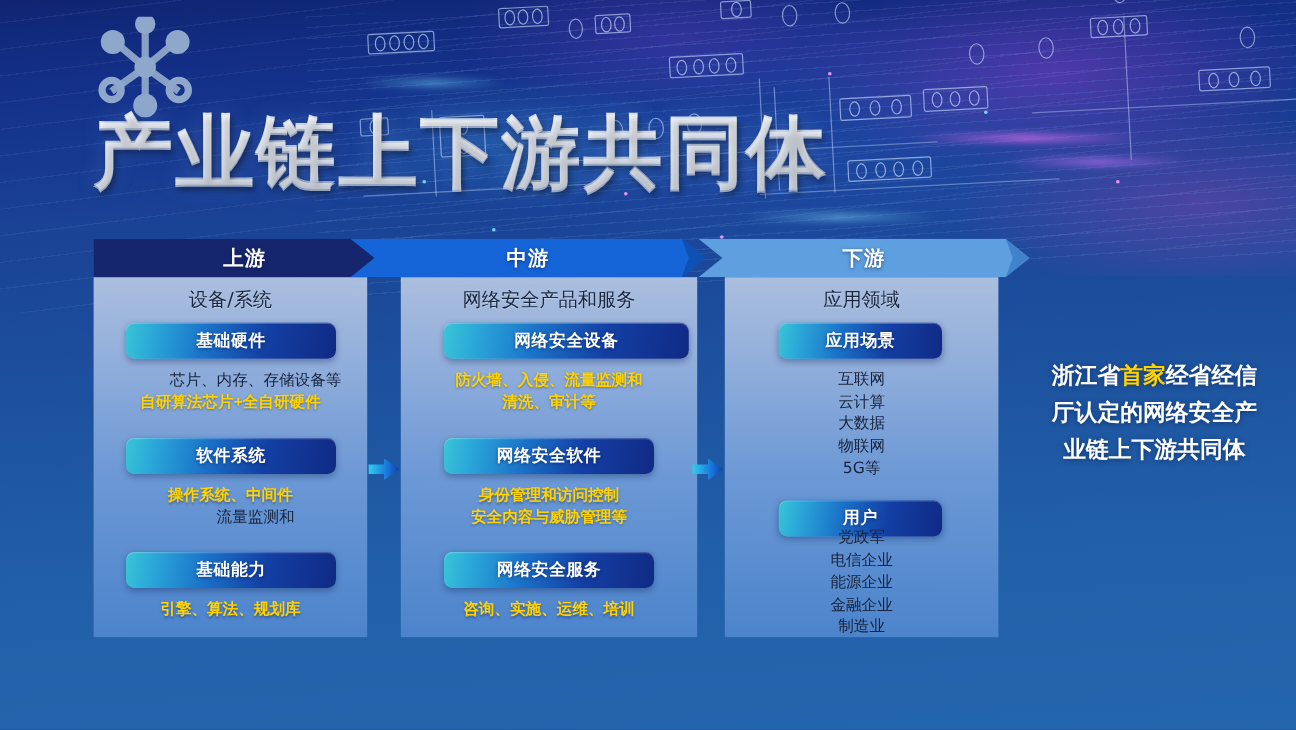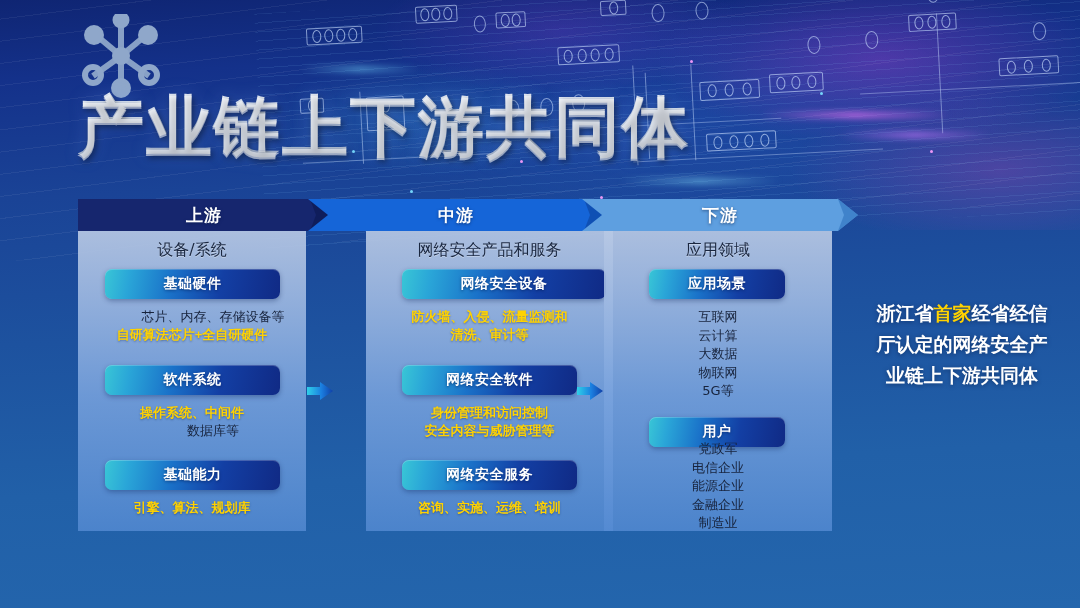--- a/index.html
+++ b/index.html
@@ -285,32 +285,32 @@
     <div class="desc" style="top:77px;">
       <span class="l dark">芯片、内存、存储设备等</span>
       <span class="l gold">自研算法芯片+全自研硬件</span>
     </div>
 
     <div class="pill" style="left:27px;top:134px;width:175px;">
       <span>软件系统</span>
     </div>
     <div class="desc" style="top:173px;">
       <span class="l gold">操作系统、中间件</span>
-      <span class="l dark">数据库等</span>
+      <span class="l dark">流量监测和</span>
     </div>
 
     <div class="pill" style="left:27px;top:229px;width:175px;">
       <span>基础能力</span>
     </div>
     <div class="desc" style="top:268px;">
       <span class="l gold">引擎、算法、规划库</span>
     </div>
   </div>
 
-  <div class="col" style="left:334px;width:247px;margin-left:32px;">
+  <div class="col" style="left:334px;width:247px;">
     <div class="colbg"></div>
     <div class="sub">网络安全产品和服务</div>
 
     <div class="pill" style="left:36px;top:38px;width:204px;">
       <span>网络安全设备</span>
     </div>
     <div class="desc" style="top:77px;">
       <span class="l gold">防火墙、入侵、流量监测和</span>
       <span class="l gold">清洗、审计等</span>
     </div>
@@ -359,21 +359,21 @@
   </div>
 
   <div class="chev" style="left:78px;width:252px;">
     <svg class="shape" viewBox="0 0 252 32" preserveAspectRatio="none">
       <path d="M0,0 L232,0 L252,16 L232,32 L0,32 Z" fill="#16266e"></path>
       <path d="M232,0 L252,16 L232,32 L238,16 Z" fill="#0d1a52" opacity=".7"></path>
     </svg>
     <div class="lab">上游</div>
   </div>
 
-  <div class="chev" style="left:308px;width:296px;">
+  <div class="chev" style="left:292px;width:296px;">
     <svg class="shape" viewBox="0 0 296 32" preserveAspectRatio="none">
       <path d="M0,0 L276,0 L296,16 L276,32 L0,32 L20,16 Z" fill="#1565d8"></path>
       <path d="M276,0 L296,16 L276,32 L282,16 Z" fill="#0e49a8" opacity=".75"></path>
     </svg>
     <div class="lab">中游</div>
   </div>
 
   <div class="chev" style="left:582px;width:276px;">
     <svg class="shape" viewBox="0 0 276 32" preserveAspectRatio="none">
       <path d="M0,0 L256,0 L276,16 L256,32 L0,32 L20,16 Z" fill="#5e9fe0"></path>

